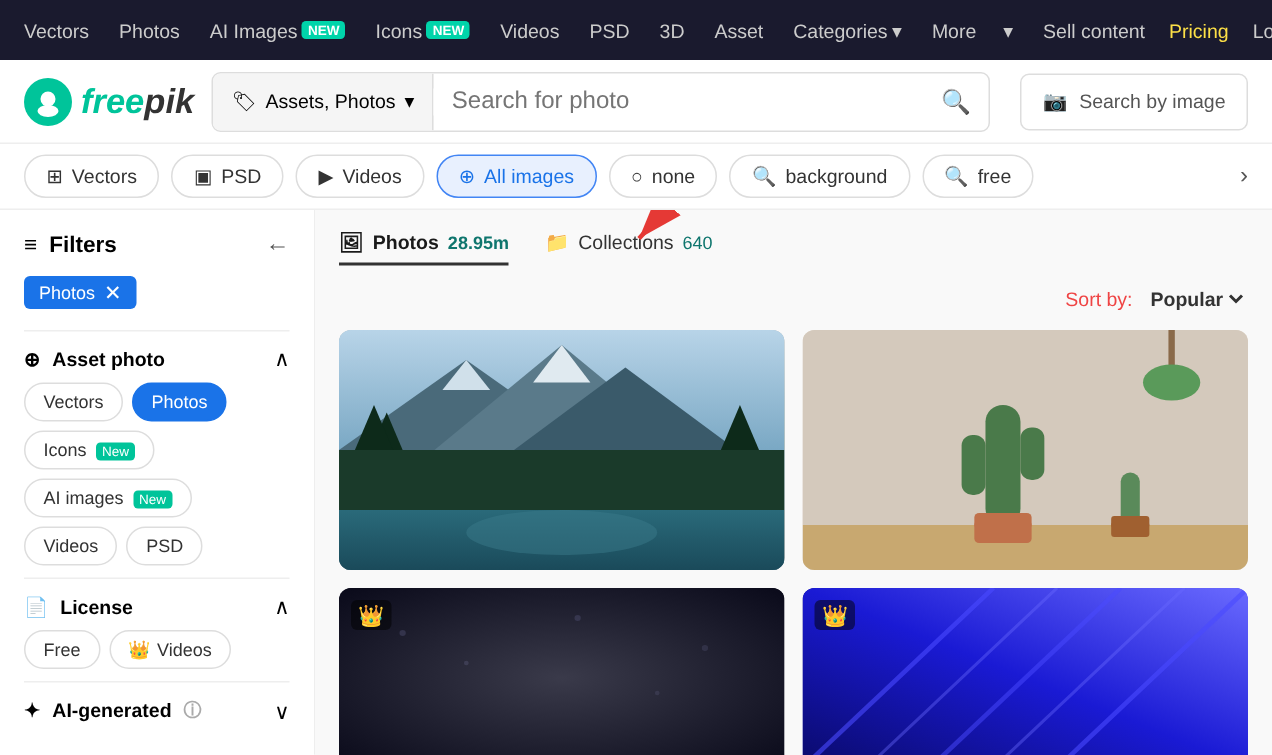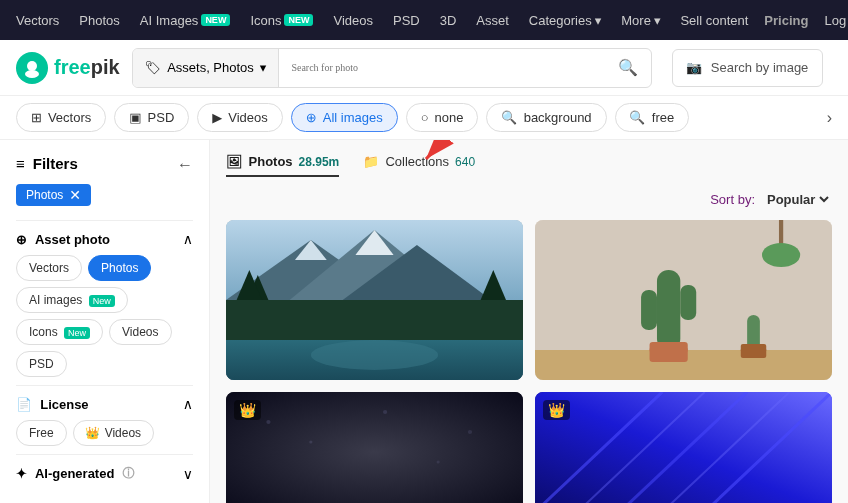--- a/index.html
+++ b/index.html
@@ -13,21 +13,21 @@
       padding: 0 16px;
       height: 40px;
       gap: 20px;
     }
     .top-nav a {
       color: #ccc;
       text-decoration: none;
       font-size: 13px;
       white-space: nowrap;
     }
-    .top-nav .pricing-link { color: #a3a3a3; font-weight: bold; }
+    .top-nav .pricing-link { color: #fde047; font-weight: normal; }
     .top-nav .nav-badge {
       background: #00d4aa;
       color: #fff;
       font-size: 9px;
       border-radius: 3px;
       padding: 1px 4px;
       margin-left: 3px;
       font-weight: bold;
     }
     .top-nav .sell-content { margin-left: auto; text-align: right; }
@@ -64,23 +64,22 @@
       border-right: 1px solid #ddd;
       cursor: pointer;
       font-size: 13px;
       white-space: nowrap;
     }
     .search-input {
       border: none;
       outline: none;
       padding: 0 12px;
       flex: 1;
-      font-size: 10px;
+      font-size: 16px;
       color: #999;
-      font-family: Liberation Serif, serif;
     }
     .search-icon-btn {
       background: none;
       border: none;
       padding: 0 12px;
       cursor: pointer;
       font-size: 16px;
       color: #555;
     }
     .visual-search-btn {
@@ -275,21 +274,21 @@
 
     
     .sort-bar {
       display: flex;
       justify-content: flex-end;
       align-items: center;
       gap: 8px;
       margin-bottom: 12px;
       font-size: 13px;
     }
-    .sort-label { color: #701a75; }
+    .sort-label { color: #ef4444; }
     .sort-select {
       border: none;
       background: none;
       font-size: 13px;
       font-weight: bold;
       cursor: pointer;
       color: #333;
     }
 
     
@@ -345,23 +344,24 @@
       height: 32px;
       background: #00c49a;
       border-radius: 50%;
       display: flex;
       align-items: center;
       justify-content: center;
       color: white;
       font-size: 18px;
     }
     .freepik-text {
-      font-size: 20px;
+      font-size: 23px;
       font-weight: bold;
       color: #333;
+      font-style: italic;
     }
     .freepik-text span { color: #1a73e8; }
   </style>
 </head>
 <body>
 
 <nav class="top-nav">
   <a href="#">Vectors</a>
   <a href="#">Photos</a>
   <a href="#" style="display:flex;align-items:center;">
@@ -373,21 +373,21 @@
     <span class="nav-badge">NEW</span>
   </a>
   <a href="#">Videos</a>
   <a href="#">PSD</a>
   <a href="#">3D</a>
   <a href="#">Asset</a>
   <a href="#" style="display:flex;align-items:center;gap:3px;">
     <span>Categories</span>
     <span>▾</span>
   </a>
-  <a href="#" style="display:flex;align-items:center;gap:3px;">
+  <a href="#" style="display:flex;align-items:center;gap:18px;">
     <span>More</span>
     <span>▾</span>
   </a>
   <div class="nav-right" style="margin-left:auto;display:flex;align-items:center;gap:16px;">
     <a href="#" class="sell-content">Sell content</a>
     <a href="#" class="pricing-link">Pricing</a>
     <a href="#" class="login-btn">Log in</a>
 
   </div>
 </nav>
@@ -475,25 +475,25 @@
       <div class="section-title">
         <span>⊕</span>
         <span>Asset photo</span>
       </div>
       <span>∧</span>
     </div>
     <div class="asset-buttons">
       <button class="asset-btn">Vectors</button>
       <button class="asset-btn active">Photos</button>
       <button class="asset-btn">
-        <span>AI images</span>
+        <span>Icons</span>
         <span class="badge">New</span>
       </button>
       <button class="asset-btn">
-        <span>Icons</span>
+        <span>AI images</span>
         <span class="badge">New</span>
       </button>
       <button class="asset-btn">Videos</button>
       <button class="asset-btn">PSD</button>
     </div>
 
     
     <div class="section-header">
       <div class="section-title">
         <span>📄</span>

